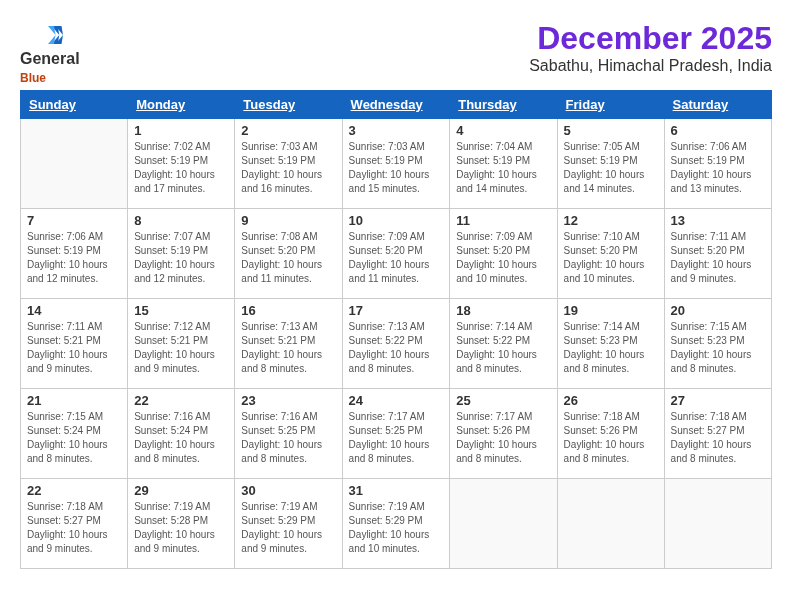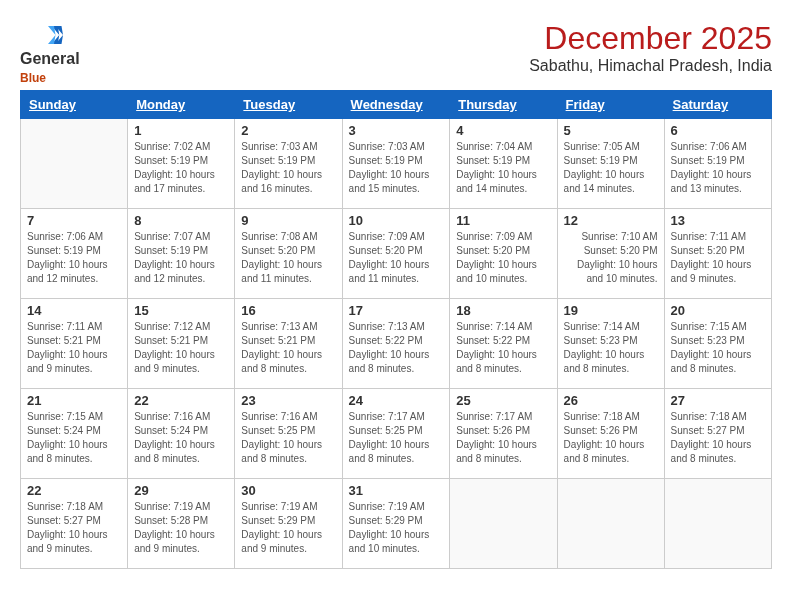--- a/index.html
+++ b/index.html
@@ -34,22 +34,22 @@
     .logo-icon {
       width: 30px;
       height: 30px;
       margin-right: 4px;
     }
     .title-block {
       text-align: right;
     }
     .month-title {
       font-size: 32px;
-      font-weight: normal;
-      color: #b91c1c;
+      font-weight: bold;
+      color: #6d28d9;
     }
     .location-title {
       font-size: 16px;
       color: #333;
       margin-left: 6px;
     }
     .calendar {
       width: 100%;
       border-collapse: collapse;
       border: 1px solid #ccc;
@@ -203,21 +203,21 @@
           </td>
           <td>
             <span class="day-number">11</span>
             <div class="day-info" style="white-space: pre-line;">Sunrise: 7:09 AM
 Sunset: 5:20 PM
 Daylight: 10 hours
 and 10 minutes.</div>
           </td>
           <td>
             <span class="day-number">12</span>
-            <div class="day-info" style="white-space: pre-line; text-align: right;">Sunrise: 7:10 AM
+            <div class="day-info" style="white-space: pre-line;">Sunrise: 7:10 AM
 Sunset: 5:20 PM
 Daylight: 10 hours
 and 10 minutes.</div>
           </td>
           <td>
             <span class="day-number">13</span>
             <div class="day-info" style="white-space: pre-line;">Sunrise: 7:11 AM
 Sunset: 5:20 PM
 Daylight: 10 hours
 and 9 minutes.</div>

